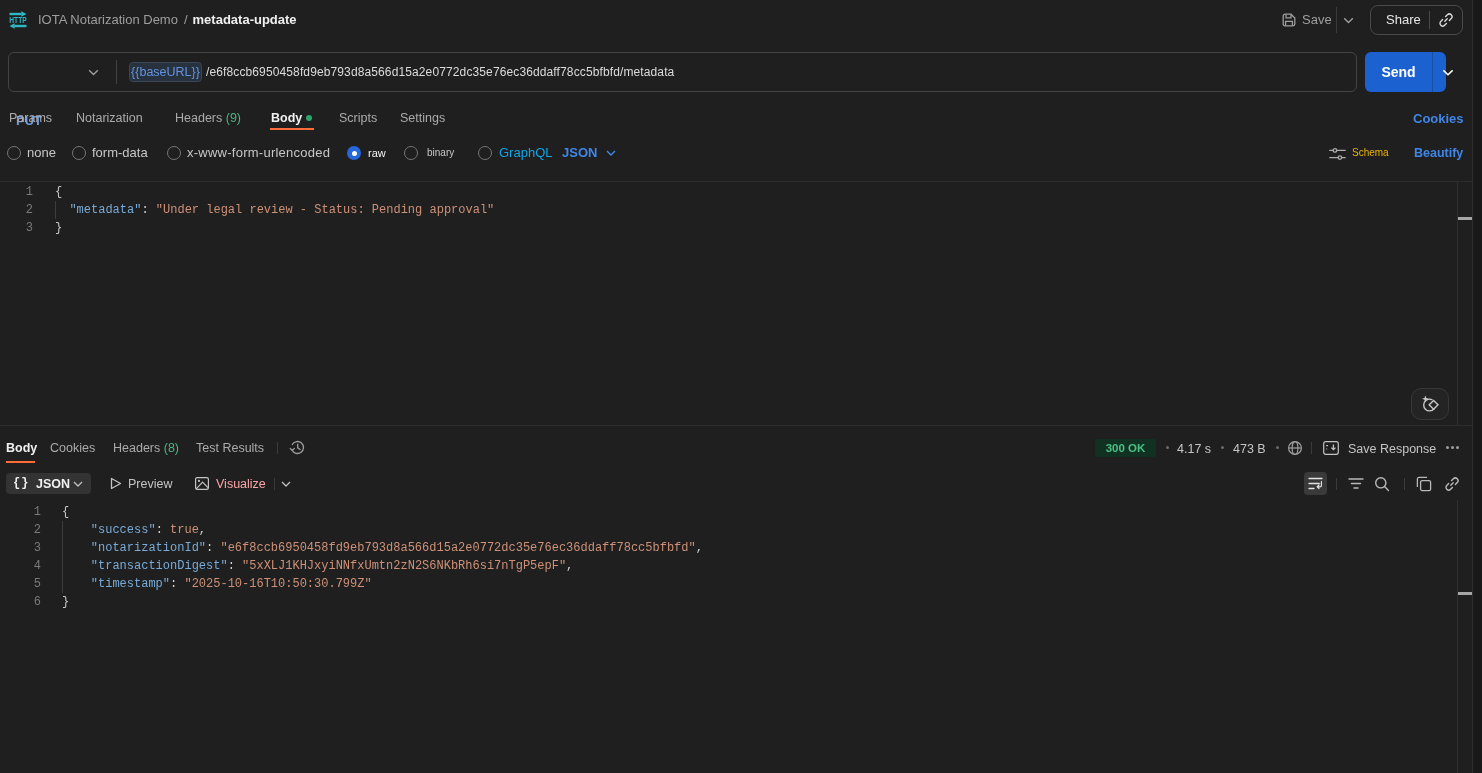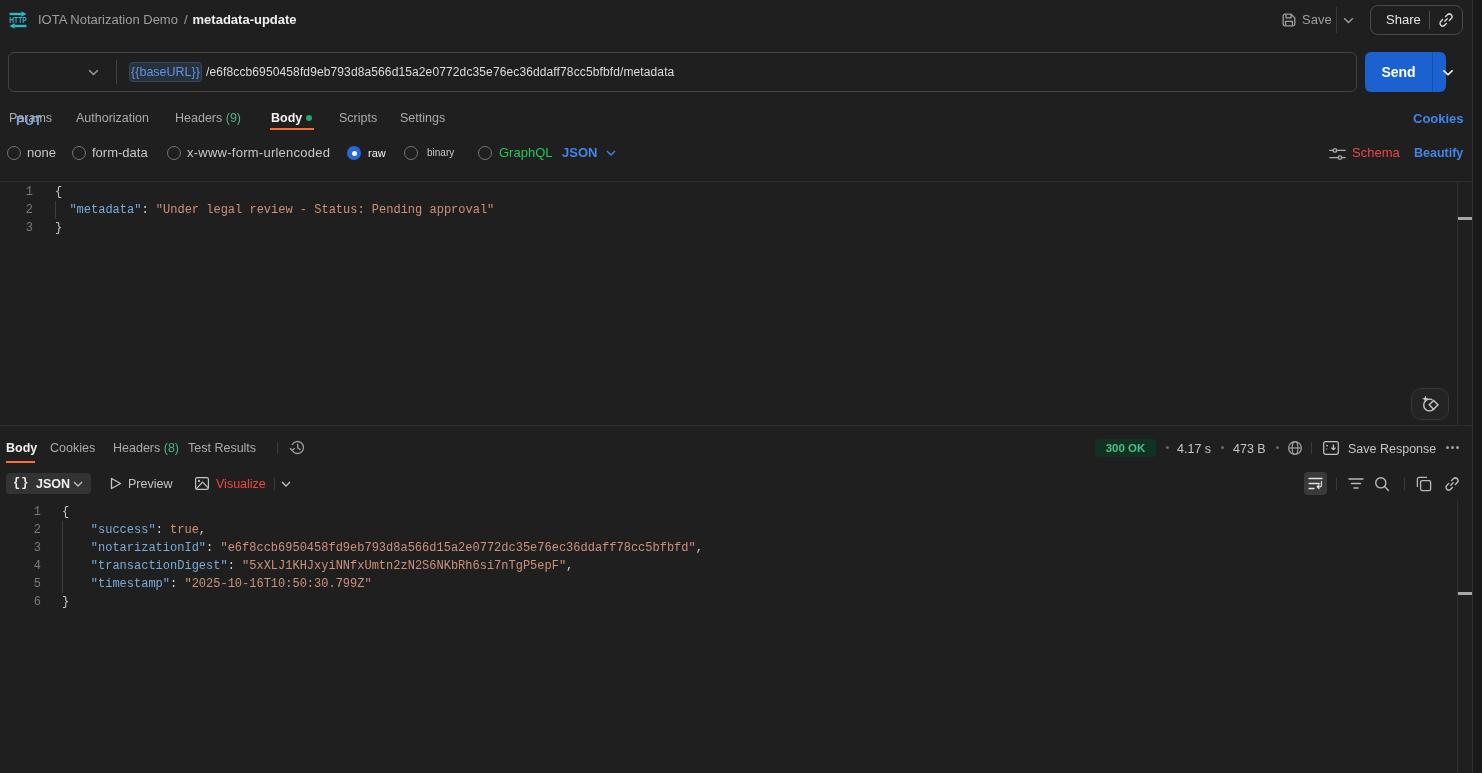--- a/index.html
+++ b/index.html
@@ -65,52 +65,52 @@
 <div class="abs" style="left:206px; top:65px; font-size:12px; line-height:15px; color:#dcdcdc; letter-spacing:0.12px;">/e6f8ccb6950458fd9eb793d8a566d15a2e0772dc35e76ec36ddaff78cc5bfbfd/metadata</div>
 <div class="abs" style="left:1365px; top:52px; width:81px; height:40px; background:#1b62d0; border-radius:6px;">
   <div class="abs" style="left:0; top:0; width:67px; height:40px; line-height:40px; text-align:center; font-size:14px; font-weight:bold; color:#fff;">Send</div>
   <div class="abs" style="left:67px; top:0; width:1px; height:40px; background:#16509f;"></div>
   <svg class="abs" style="left:77px; top:17px;" width="12" height="8" viewBox="0 0 12 8" fill="none" stroke="#fff" stroke-width="1.5">
       <path d="M1.4 1.4 L6 5.8 L10.6 1.4"></path>
     </svg>
 </div>
 
 <div class="abs t12" style="left:9px;   top:110px;">Params</div>
-<div class="abs t12" style="left:76px;  top:110px;">Authorization</div>
+<div class="abs t12" style="left:76px;  top:110px;">Notarization</div>
 <div class="abs t12" style="left:175px; top:110px;">Headers <span class="green">(9)</span></div>
 <div class="abs t12" style="left:271px; top:110px; color:#f0f0f0; font-weight:bold;">Body</div>
 <div class="abs" style="left:306px; top:115px; width:6px; height:6px; border-radius:50%; background:#2ea46d;"></div>
 <div class="abs" style="left:270px; top:128px; width:44px; height:2px; background:#ff6c37;"></div>
 <div class="abs t12" style="left:339px; top:110px;">Scripts</div>
 <div class="abs t12" style="left:400px; top:110px;">Settings</div>
 <div class="abs blue" style="left:1413px; top:111px; font-size:13px; line-height:16px; font-weight:bold;">Cookies</div>
 
 <div class="radio" style="left:7px; top:146px;"></div>
 <div class="abs" style="left:27px; top:145px; font-size:13px; line-height:16px; color:#c7c7c7;">none</div>
 <div class="radio" style="left:72px; top:146px;"></div>
 <div class="abs" style="left:92px; top:145px; font-size:13px; line-height:16px; color:#c7c7c7;">form-data</div>
 <div class="radio" style="left:167px; top:146px;"></div>
 <div class="abs" style="left:187px; top:145px; font-size:13px; line-height:16px; letter-spacing:0.25px; color:#c7c7c7;">x-www-form-urlencoded</div>
 <div class="radio on" style="left:347px; top:146px;"></div>
 <div class="abs" style="left:368px; top:145px; font-size:11px; line-height:16px; color:#f5f5f5;">raw</div>
 <div class="radio" style="left:404px; top:146px;"></div>
 <div class="abs" style="left:427px; top:145px; font-size:10px; line-height:16px; color:#c7c7c7;">binary</div>
 <div class="radio" style="left:478px; top:146px;"></div>
-<div class="abs" style="left:499px; top:145px; font-size:13px; line-height:16px; color:#22c55e;">GraphQL</div>
+<div class="abs" style="left:499px; top:145px; font-size:13px; line-height:16px; color:#0ea5e9;">GraphQL</div>
 <div class="abs blue" style="left:562px; top:145px; font-size:13px; line-height:16px; font-weight:bold;">JSON</div>
 <svg class="abs" style="left:606px; top:150px;" width="10" height="6" viewBox="0 0 10 6" fill="none" stroke="#4086e8" stroke-width="1.4">
     <path d="M1 1 L5 5 L9 1"></path>
   </svg>
 <svg class="abs" style="left:1329px; top:147px;" width="17" height="14" viewBox="0 0 17 14" fill="none" stroke="#ababab" stroke-width="1.3" stroke-linecap="round">
   <path d="M0.8 3.4 H4.2 M7.6 3.4 H16.2"></path>
     <circle cx="5.9" cy="3.4" r="1.8"></circle>
   <path d="M0.8 10.6 H9.2 M12.6 10.6 H16.2"></path>
     <circle cx="10.9" cy="10.6" r="1.8"></circle>
 </svg>
-<div class="abs" style="left:1352px; top:145px; font-size:13px; line-height:16px; color:#ef4444;">Schema</div>
+<div class="abs" style="left:1352px; top:145px; font-size:10px; line-height:16px; color:#eab308;">Schema</div>
 <div class="abs t12 blue" style="left:1414px; top:145px; font-weight:bold;">Beautify</div>
 
 <div class="abs" style="left:0; top:181px; width:1472px; height:1px; background:#2d2d2d;"></div>
 <div class="abs num" style="left:0; top:183px; width:33px;">1<br>2<br>3</div>
 <div class="abs" style="left:55px; top:201px; width:1px; height:18px; background:#3d3d3d;"></div>
 <div class="abs code" style="left:55px; top:183px;">{<br>  <span class="key">"metadata"</span><span class="pun">: </span><span class="str">"Under legal review - Status: Pending approval"</span><br>}</div>
 <div class="abs" style="left:1457px; top:182px; width:1px; height:243px; background:#2f2f2f;"></div>
 <div class="abs" style="left:1458px; top:217px; width:14px; height:3px; background:#a6a6a6;"></div>
 <div class="abs" style="left:1411px; top:388px; width:38px; height:32px; background:#242424; border:1px solid #383838; border-radius:10px;"></div>
 <svg class="abs" style="left:1420px; top:394px;" width="20" height="20" viewBox="0 0 20 20" fill="none" stroke="#c9c9c9" stroke-width="1.4">
@@ -118,21 +118,21 @@
   <path d="M13.6 6.4 L18 10.8 L13.6 15.2 L9.2 10.8 Z" fill="#242424"></path>
   <path d="M5.4 1.4 L6.3 3.9 L8.8 4.8 L6.3 5.7 L5.4 8.2 L4.5 5.7 L2 4.8 L4.5 3.9 Z" fill="#c9c9c9" stroke="none"></path>
 </svg>
 
 <div class="abs" style="left:0; top:425px; width:1472px; height:1px; background:#2d2d2d;"></div>
 
 <div class="abs t12" style="left:6px; top:440px; color:#f0f0f0; font-weight:bold;">Body</div>
 <div class="abs" style="left:6px; top:461px; width:29px; height:2px; background:#ff6c37;"></div>
 <div class="abs t12" style="left:50px;  top:440px;">Cookies</div>
 <div class="abs t12" style="left:113px; top:440px;">Headers <span class="green">(8)</span></div>
-<div class="abs t12" style="left:188px; top:440px;text-align:right;">Test Results</div>
+<div class="abs t12" style="left:196px; top:440px;text-align:right;">Test Results</div>
 <div class="sep-v" style="left:277px; top:442px; height:12px;"></div>
 <svg class="abs" style="left:289px; top:439px;" width="17" height="17" viewBox="0 0 17 17" fill="none" stroke="#9e9e9e" stroke-width="1.3" stroke-linecap="round">
   <path d="M3.3 5.5 A6 6 0 1 1 3.06 11.04"></path>
   <path d="M1.2 9.3 L3.2 11.5 L5.4 9.4" stroke-width="1.2" stroke-linejoin="round"></path>
   <path d="M8.7 5.2 V8.8 L11.2 10.5"></path>
 </svg>
 
 <div class="abs" style="left:1095px; top:439px; width:61px; height:18px; background:#113122; border-radius:3px; text-align:center; font-size:11.5px; line-height:18px; font-weight:bold; color:#4cc085;">300 OK</div>
 <div class="dot" style="left:1166px; top:446px;"></div>
 <div class="abs t12" style="left:1177px; top:441px; color:#c4c4c4;">4.17 s</div>
@@ -163,21 +163,21 @@
   </svg>
 <svg class="abs" style="left:110px; top:477px;" width="12" height="13" viewBox="0 0 12 13" fill="none" stroke="#c4c4c4" stroke-width="1.3">
     <path d="M1.5 1.5 L10.5 6.5 L1.5 11.5 Z" stroke-linejoin="round"></path>
   </svg>
 <div class="abs t12" style="left:128px; top:476px; color:#c4c4c4;">Preview</div>
 <svg class="abs" style="left:195px; top:477px;" width="14" height="13" viewBox="0 0 14 13" fill="none" stroke="#c4c4c4" stroke-width="1.2">
   <rect x="0.6" y="0.6" width="12.8" height="11.8" rx="1.6"></rect>
   <circle cx="4" cy="3.9" r="1.1" fill="#c4c4c4" stroke="none"></circle>
   <path d="M1.2 11.8 L7.6 5.2 L12.9 10.6"></path>
 </svg>
-<div class="abs t12" style="left:216px; top:476px; color:#ef4444;">Visualize</div>
+<div class="abs t12" style="left:216px; top:476px; color:#fca5a5;">Visualize</div>
 <div class="sep-v" style="left:274px; top:478px; height:12px;"></div>
 <svg class="abs" style="left:281px; top:481px;" width="10" height="6" viewBox="0 0 10 6" fill="none" stroke="#c0c0c0" stroke-width="1.3">
     <path d="M1 1 L5 5 L9 1"></path>
   </svg>
 
 <div class="abs" style="left:1304px; top:472px; width:23px; height:23px; background:#3a3a3a; border-radius:4px;"></div>
 <svg class="abs" style="left:1308px; top:477px;" width="15" height="13" viewBox="0 0 15 13" fill="none" stroke="#e3e3e3" stroke-width="1.3" stroke-linecap="round">
   <path d="M1 1.5 H14"></path>
   <path d="M1 6.5 H11.2 M1 11.5 H6"></path>
   <path d="M13.4 4.6 V8.4 A1.4 1.4 0 0 1 12 9.8 H9.4 M11 8 L9.2 9.8 L11 11.6" stroke-width="1.2"></path>

